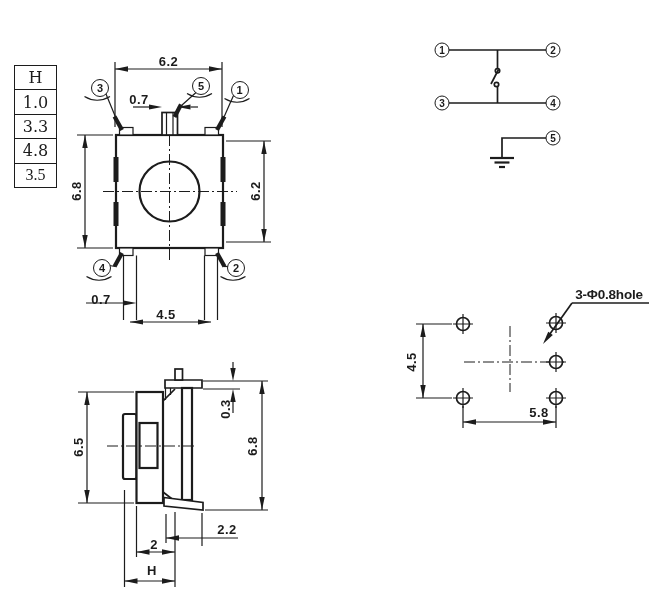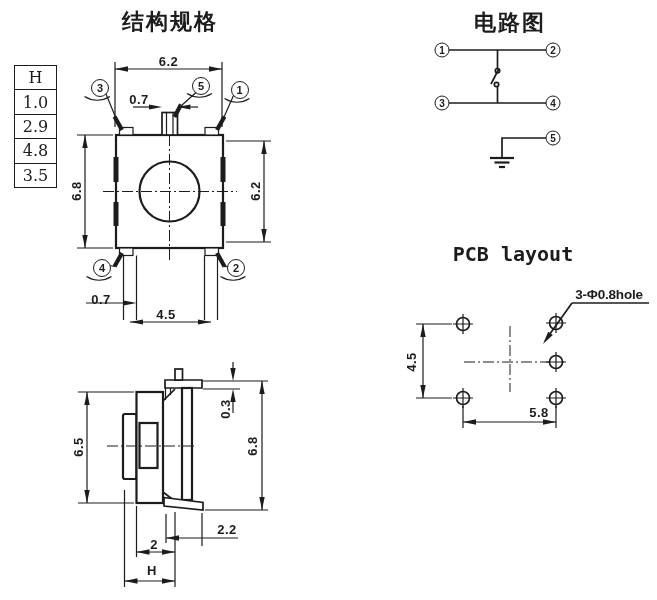--- a/index.html
+++ b/index.html
@@ -24,21 +24,21 @@
   .dpin{position:absolute;width:16px;height:16px;border:1.7px solid var(--line);border-radius:50%;
         background:#fff;display:flex;align-items:center;justify-content:center;
         font:bold 11px "Liberation Sans",sans-serif;transform:translate(-50%,-50%);}
   .cpin{position:absolute;width:13px;height:13px;border:1.8px solid var(--line);border-radius:50%;
         background:#fff;display:flex;align-items:center;justify-content:center;
         font:bold 10px "Liberation Sans",sans-serif;transform:translate(-50%,-50%);}
   .htable{position:absolute;left:14px;top:65px;width:41px;border:1.6px solid var(--line);
           background:#fff;font:16px "DejaVu Serif",serif;}
   .htable .cell{height:23.4px;border-bottom:1.5px solid var(--line);display:flex;
                 align-items:center;justify-content:center;}
-  .htable .cell:last-child{border-bottom:none;}
+  .htable .cell:last-child{border-bottom:none;font-family:Liberation Serif, serif;}
 </style>
 </head>
 <body style="background: rgb(255, 255, 255);">
 
 <div id="stage">
 
   <svg width="657" height="600" viewBox="0 0 657 600">
 
     <g>
 
@@ -201,28 +201,25 @@
       <polygon points="423,324 420.3,337 425.7,337" class="fb"></polygon>
       <polygon points="423,398 420.3,385 425.7,385" class="fb"></polygon>
 
       <path d="M463,406 V428 M556,406 V428" class="s1"></path>
       <path d="M463,422 H556" class="s1"></path>
       <polygon points="463,422 476,419.3 476,424.7" class="fb"></polygon>
       <polygon points="556,422 543,419.3 543,424.7" class="fb"></polygon>
     </g>
   </svg>
 
-  <div class="ctext title-zh" style="left:170px;top:22px;">结构规格</div>
-  <div class="ctext title-zh" style="left:510px;top:23px;">电路图</div>
-  <div class="ctext title-en" style="left:513px;top:254px;">PCB layout</div>
 
   <div class="htable">
     <div class="cell">H</div>
     <div class="cell">1.0</div>
-    <div class="cell">2.9</div>
+    <div class="cell">3.3</div>
     <div class="cell">4.8</div>
     <div class="cell">3.5</div>
   </div>
 
   <div class="ctext dim" style="left:168.5px;top:61px;">6.2</div>
   <div class="ctext dim" style="left:139px;top:99px;">0.7</div>
   <div class="vdim dim" style="left:76px;top:191px;">6.8</div>
   <div class="vdim dim" style="left:255px;top:191px;">6.2</div>
   <div class="ctext dim" style="left:101px;top:299px;">0.7</div>
   <div class="ctext dim" style="left:166px;top:314px;">4.5</div>

